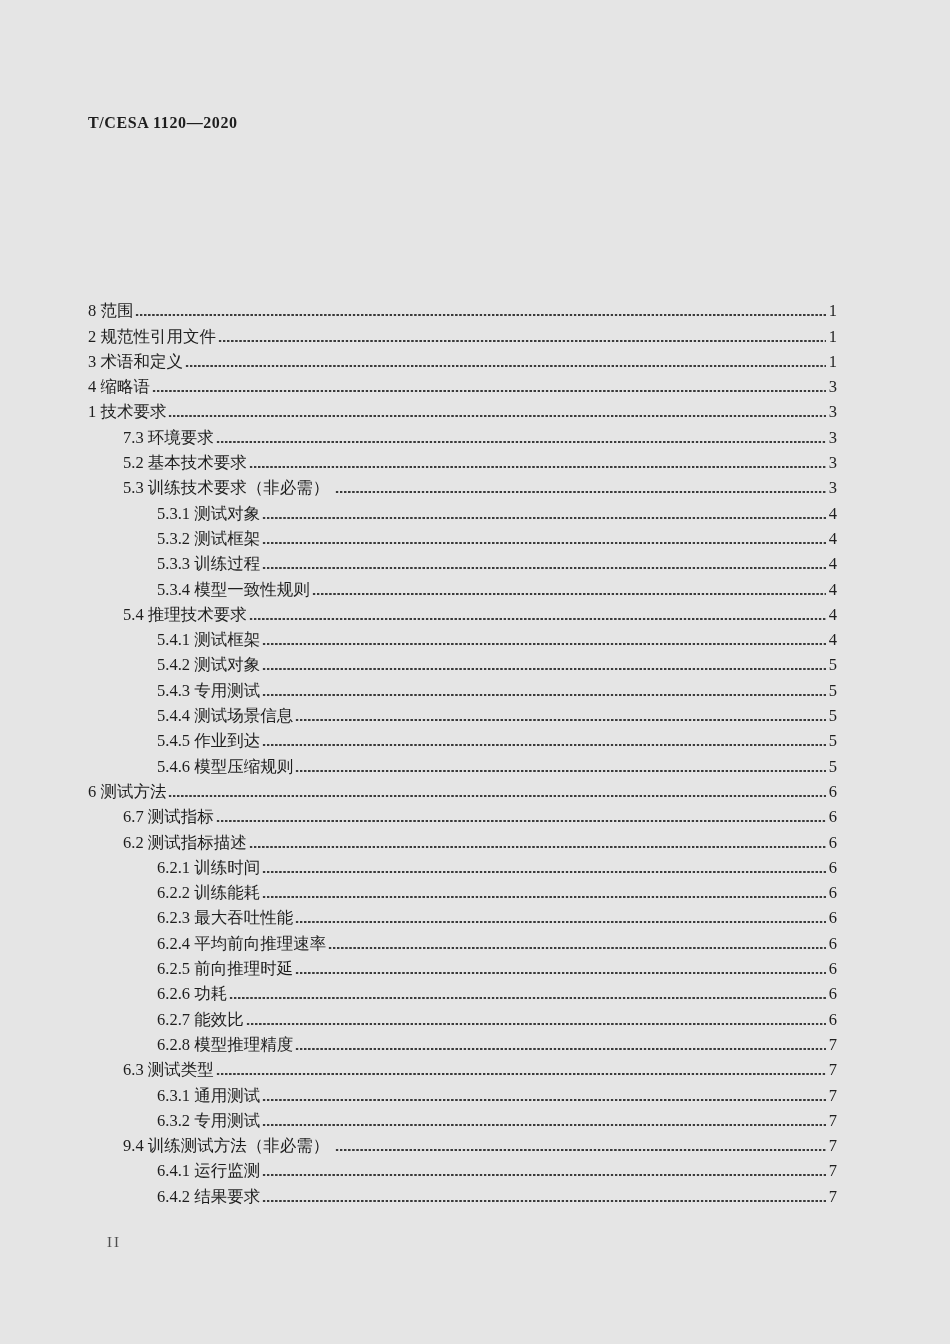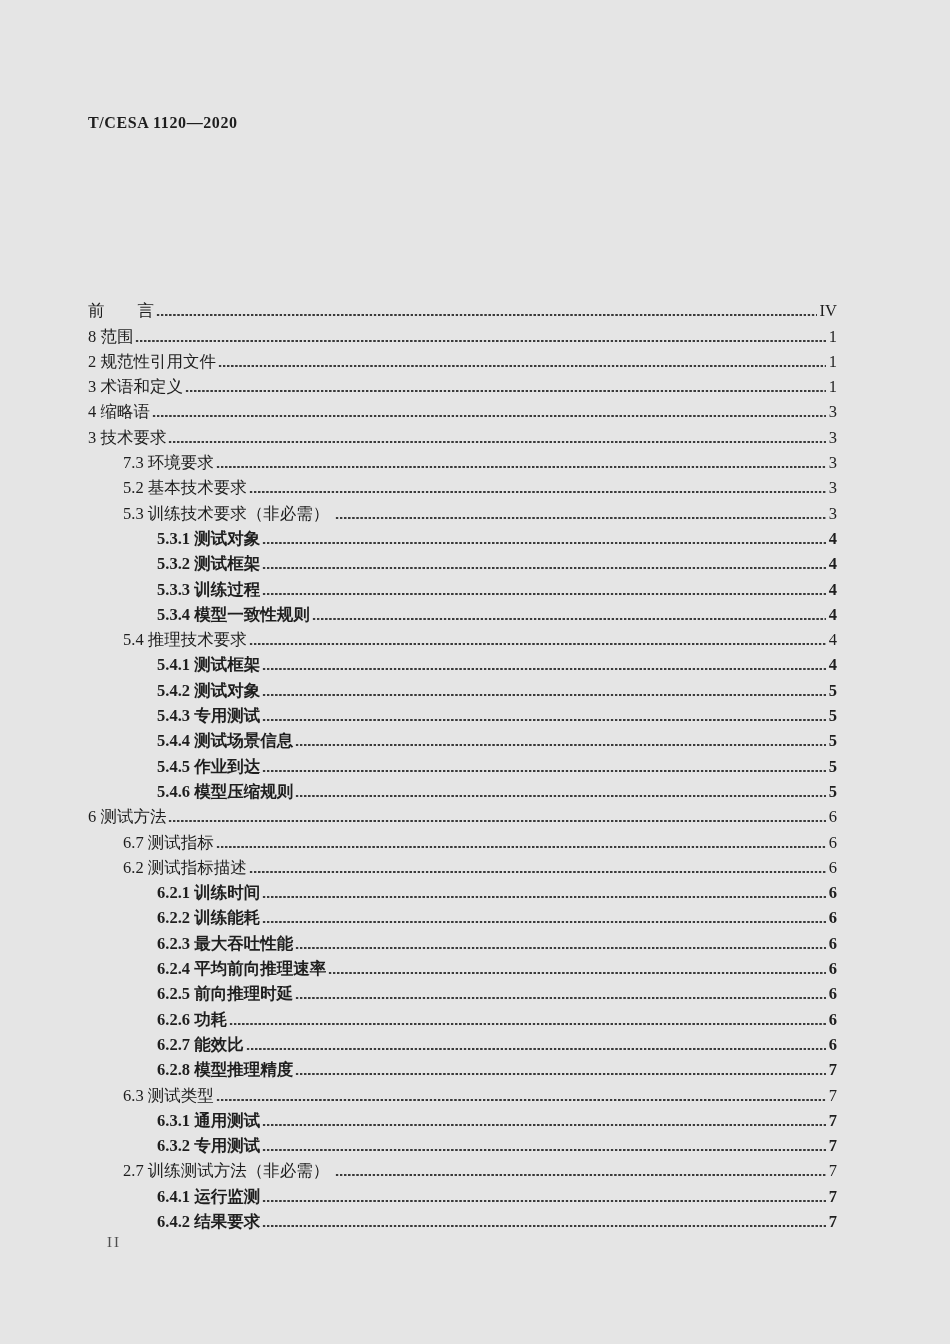--- a/index.html
+++ b/index.html
@@ -44,21 +44,21 @@
     right: 113px;
   }
 
   .toc-row {
     display: flex;
     align-items: flex-end;
     height: 25.3px;
     cursor: pointer;
   }
   .toc-row.level-1 { padding-left: 35px; }
-  .toc-row.level-2 { padding-left: 69px; font-weight: bold; }
+  .toc-row.level-2 { padding-left: 69px; }
 
   .toc-label {
     font-size: 16.5px;
     line-height: 21px;
     white-space: pre;
     flex: 0 0 auto;
   }
 
   .leader {
     flex: 1 1 auto;
@@ -89,25 +89,20 @@
 </head>
 <body>
 
 <div class="page">
 
   <div class="doc-header">T/CESA 1120—2020</div>
 
 
   <div class="toc">
 
-  <div class="toc-row level-0">
-        <span class="toc-label">前　　言</span>
-        <span class="leader"></span>
-        <span class="toc-page">IV</span>
-      </div>
       <div class="toc-row level-0">
         <span class="toc-label">8 范围</span>
         <span class="leader"></span>
         <span class="toc-page">1</span>
       </div>
       <div class="toc-row level-0">
         <span class="toc-label">2 规范性引用文件</span>
         <span class="leader"></span>
         <span class="toc-page">1</span>
       </div>
@@ -115,21 +110,21 @@
         <span class="toc-label">3 术语和定义</span>
         <span class="leader"></span>
         <span class="toc-page">1</span>
       </div>
       <div class="toc-row level-0">
         <span class="toc-label">4 缩略语</span>
         <span class="leader"></span>
         <span class="toc-page">3</span>
       </div>
       <div class="toc-row level-0">
-        <span class="toc-label">3 技术要求</span>
+        <span class="toc-label">1 技术要求</span>
         <span class="leader"></span>
         <span class="toc-page">3</span>
       </div>
       <div class="toc-row level-1">
         <span class="toc-label">7.3 环境要求</span>
         <span class="leader"></span>
         <span class="toc-page">3</span>
       </div>
       <div class="toc-row level-1">
         <span class="toc-label">5.2 基本技术要求</span>
@@ -260,21 +255,21 @@
         <span class="toc-label">6.3.1 通用测试</span>
         <span class="leader"></span>
         <span class="toc-page">7</span>
       </div>
       <div class="toc-row level-2">
         <span class="toc-label">6.3.2 专用测试</span>
         <span class="leader"></span>
         <span class="toc-page">7</span>
       </div>
       <div class="toc-row level-1">
-        <span class="toc-label">2.7 训练测试方法（非必需） </span>
+        <span class="toc-label">9.4 训练测试方法（非必需） </span>
         <span class="leader"></span>
         <span class="toc-page">7</span>
       </div>
       <div class="toc-row level-2">
         <span class="toc-label">6.4.1 运行监测</span>
         <span class="leader"></span>
         <span class="toc-page">7</span>
       </div>
       <div class="toc-row level-2">
         <span class="toc-label">6.4.2 结果要求</span>

